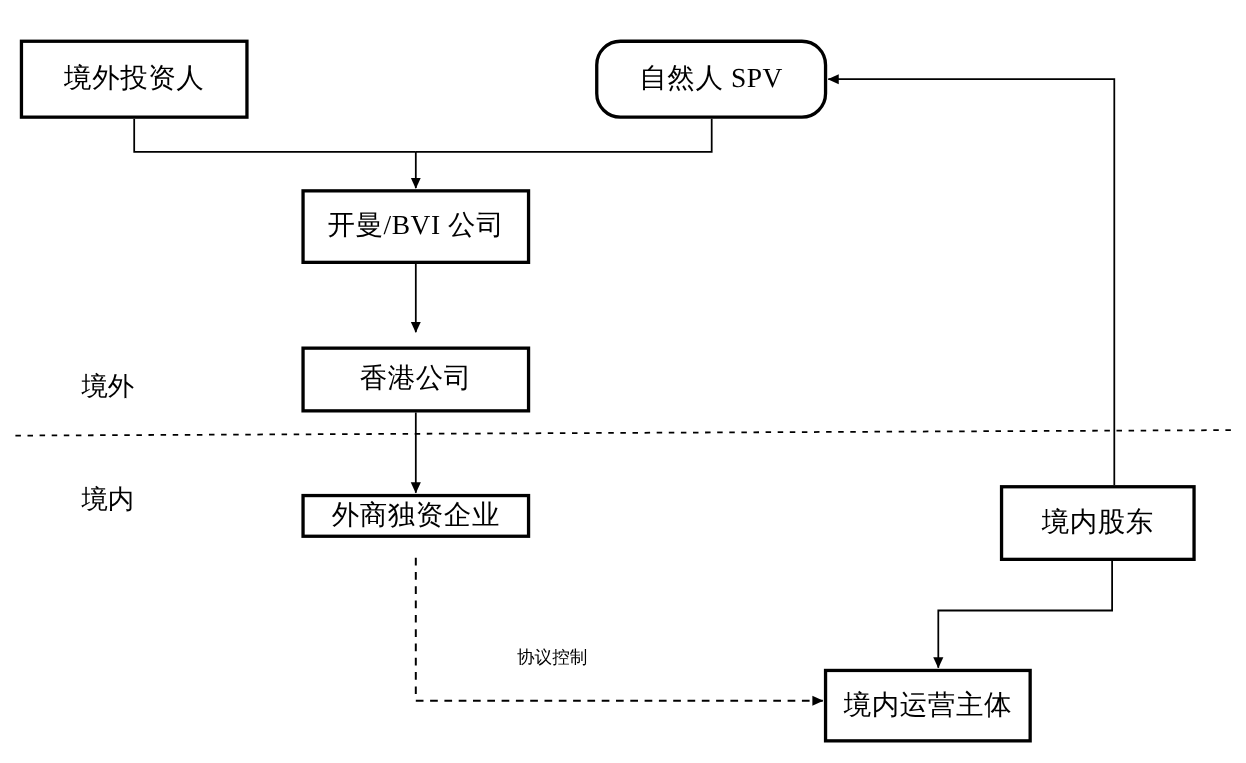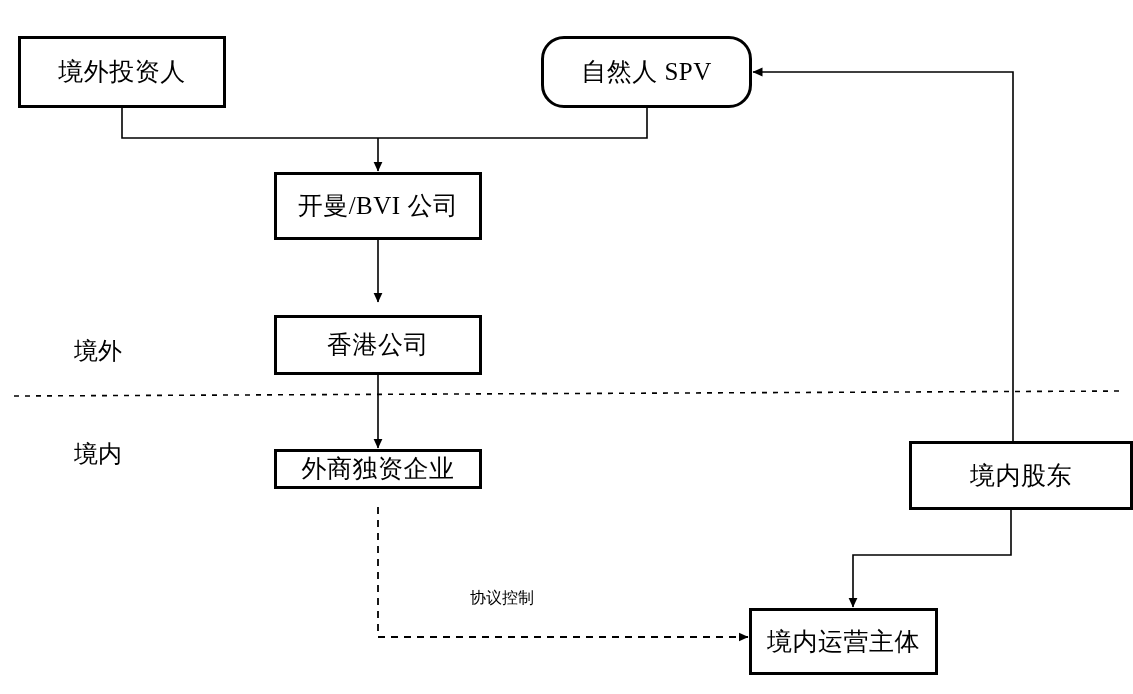--- a/index.html
+++ b/index.html
@@ -94,21 +94,21 @@
   </div>
 
   <div class="node-box" style="left:274px; top:315px; width:208px; height:60px;">
     <span class="node-label">香港公司</span>
   </div>
 
   <div class="node-box" style="left:274px; top:449px; width:208px; height:40px;">
     <span class="node-label">外商独资企业</span>
   </div>
 
-  <div class="node-box" style="left:909px; top:441px; width:224px; height:69px;">
+  <div class="node-box" style="left:909px; top:441px; width:178px; height:69px;">
     <span class="node-label">境内股东</span>
   </div>
 
   <div class="node-box" style="left:749px; top:608px; width:189px; height:67px;">
     <span class="node-label">境内运营主体</span>
   </div>
 
   <div class="zone-label" style="left:74px; top:335px;">境外</div>
 
   <div class="zone-label" style="left:74px; top:438px;">境内</div>

